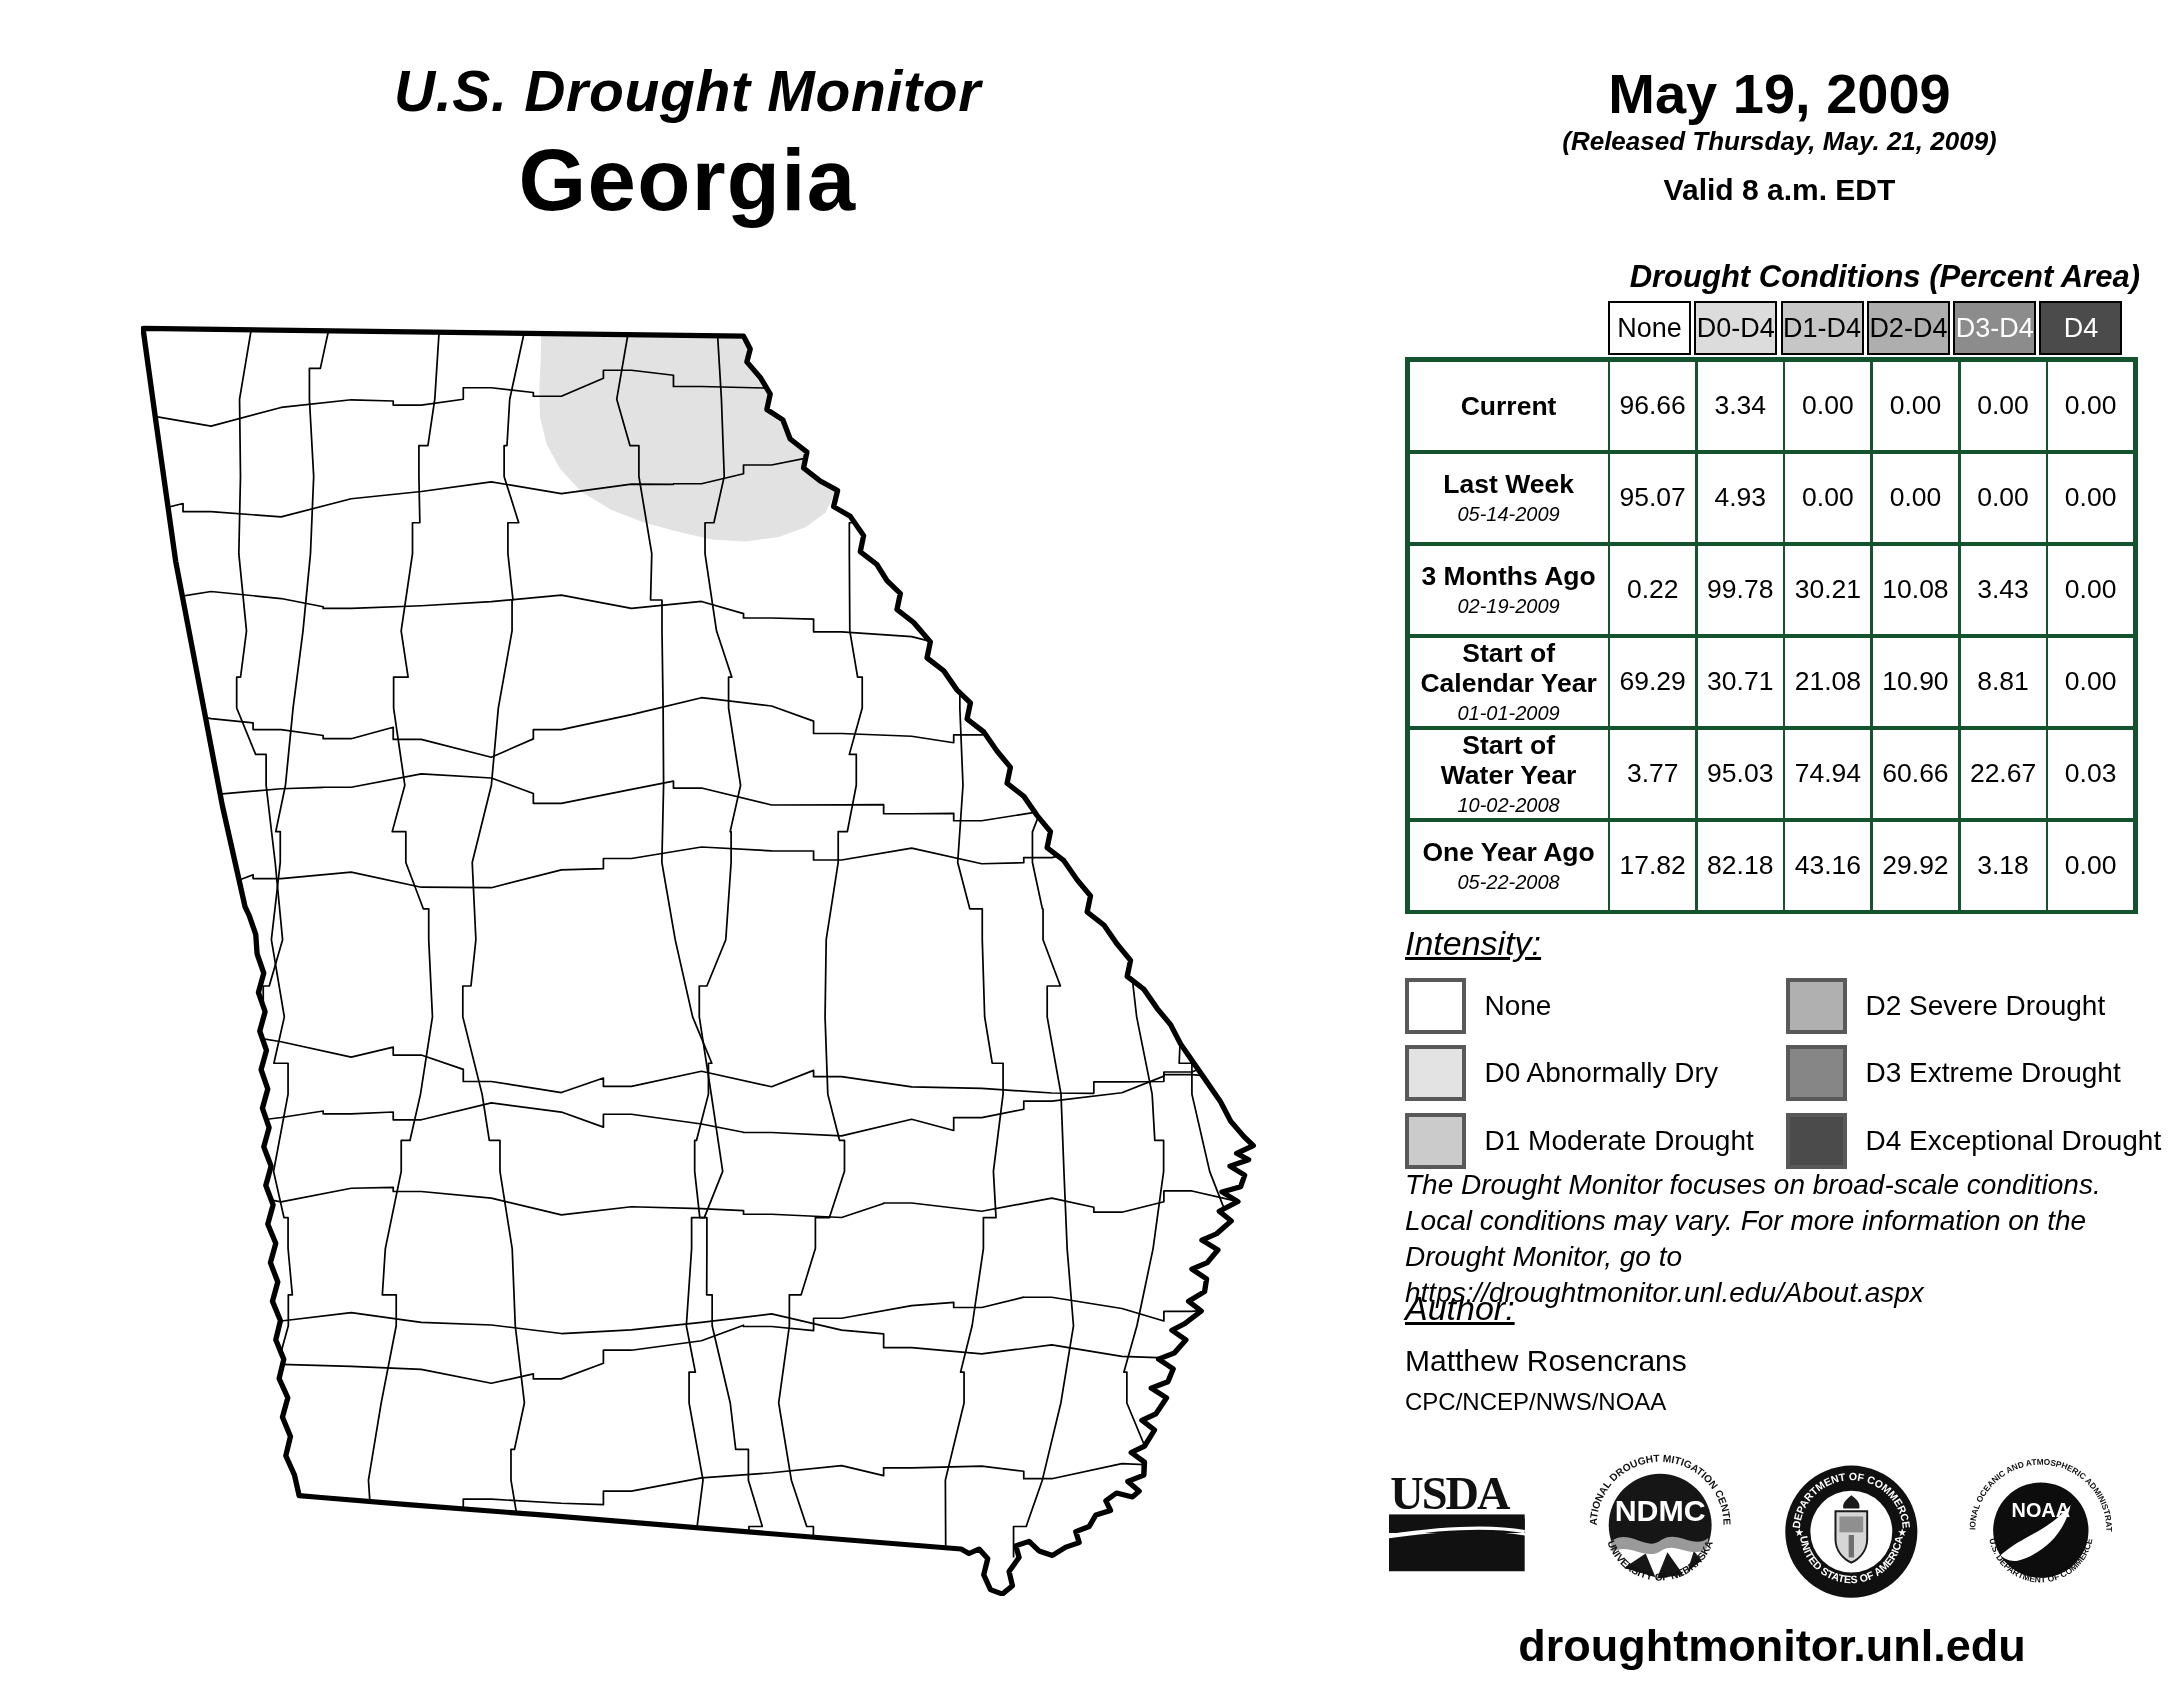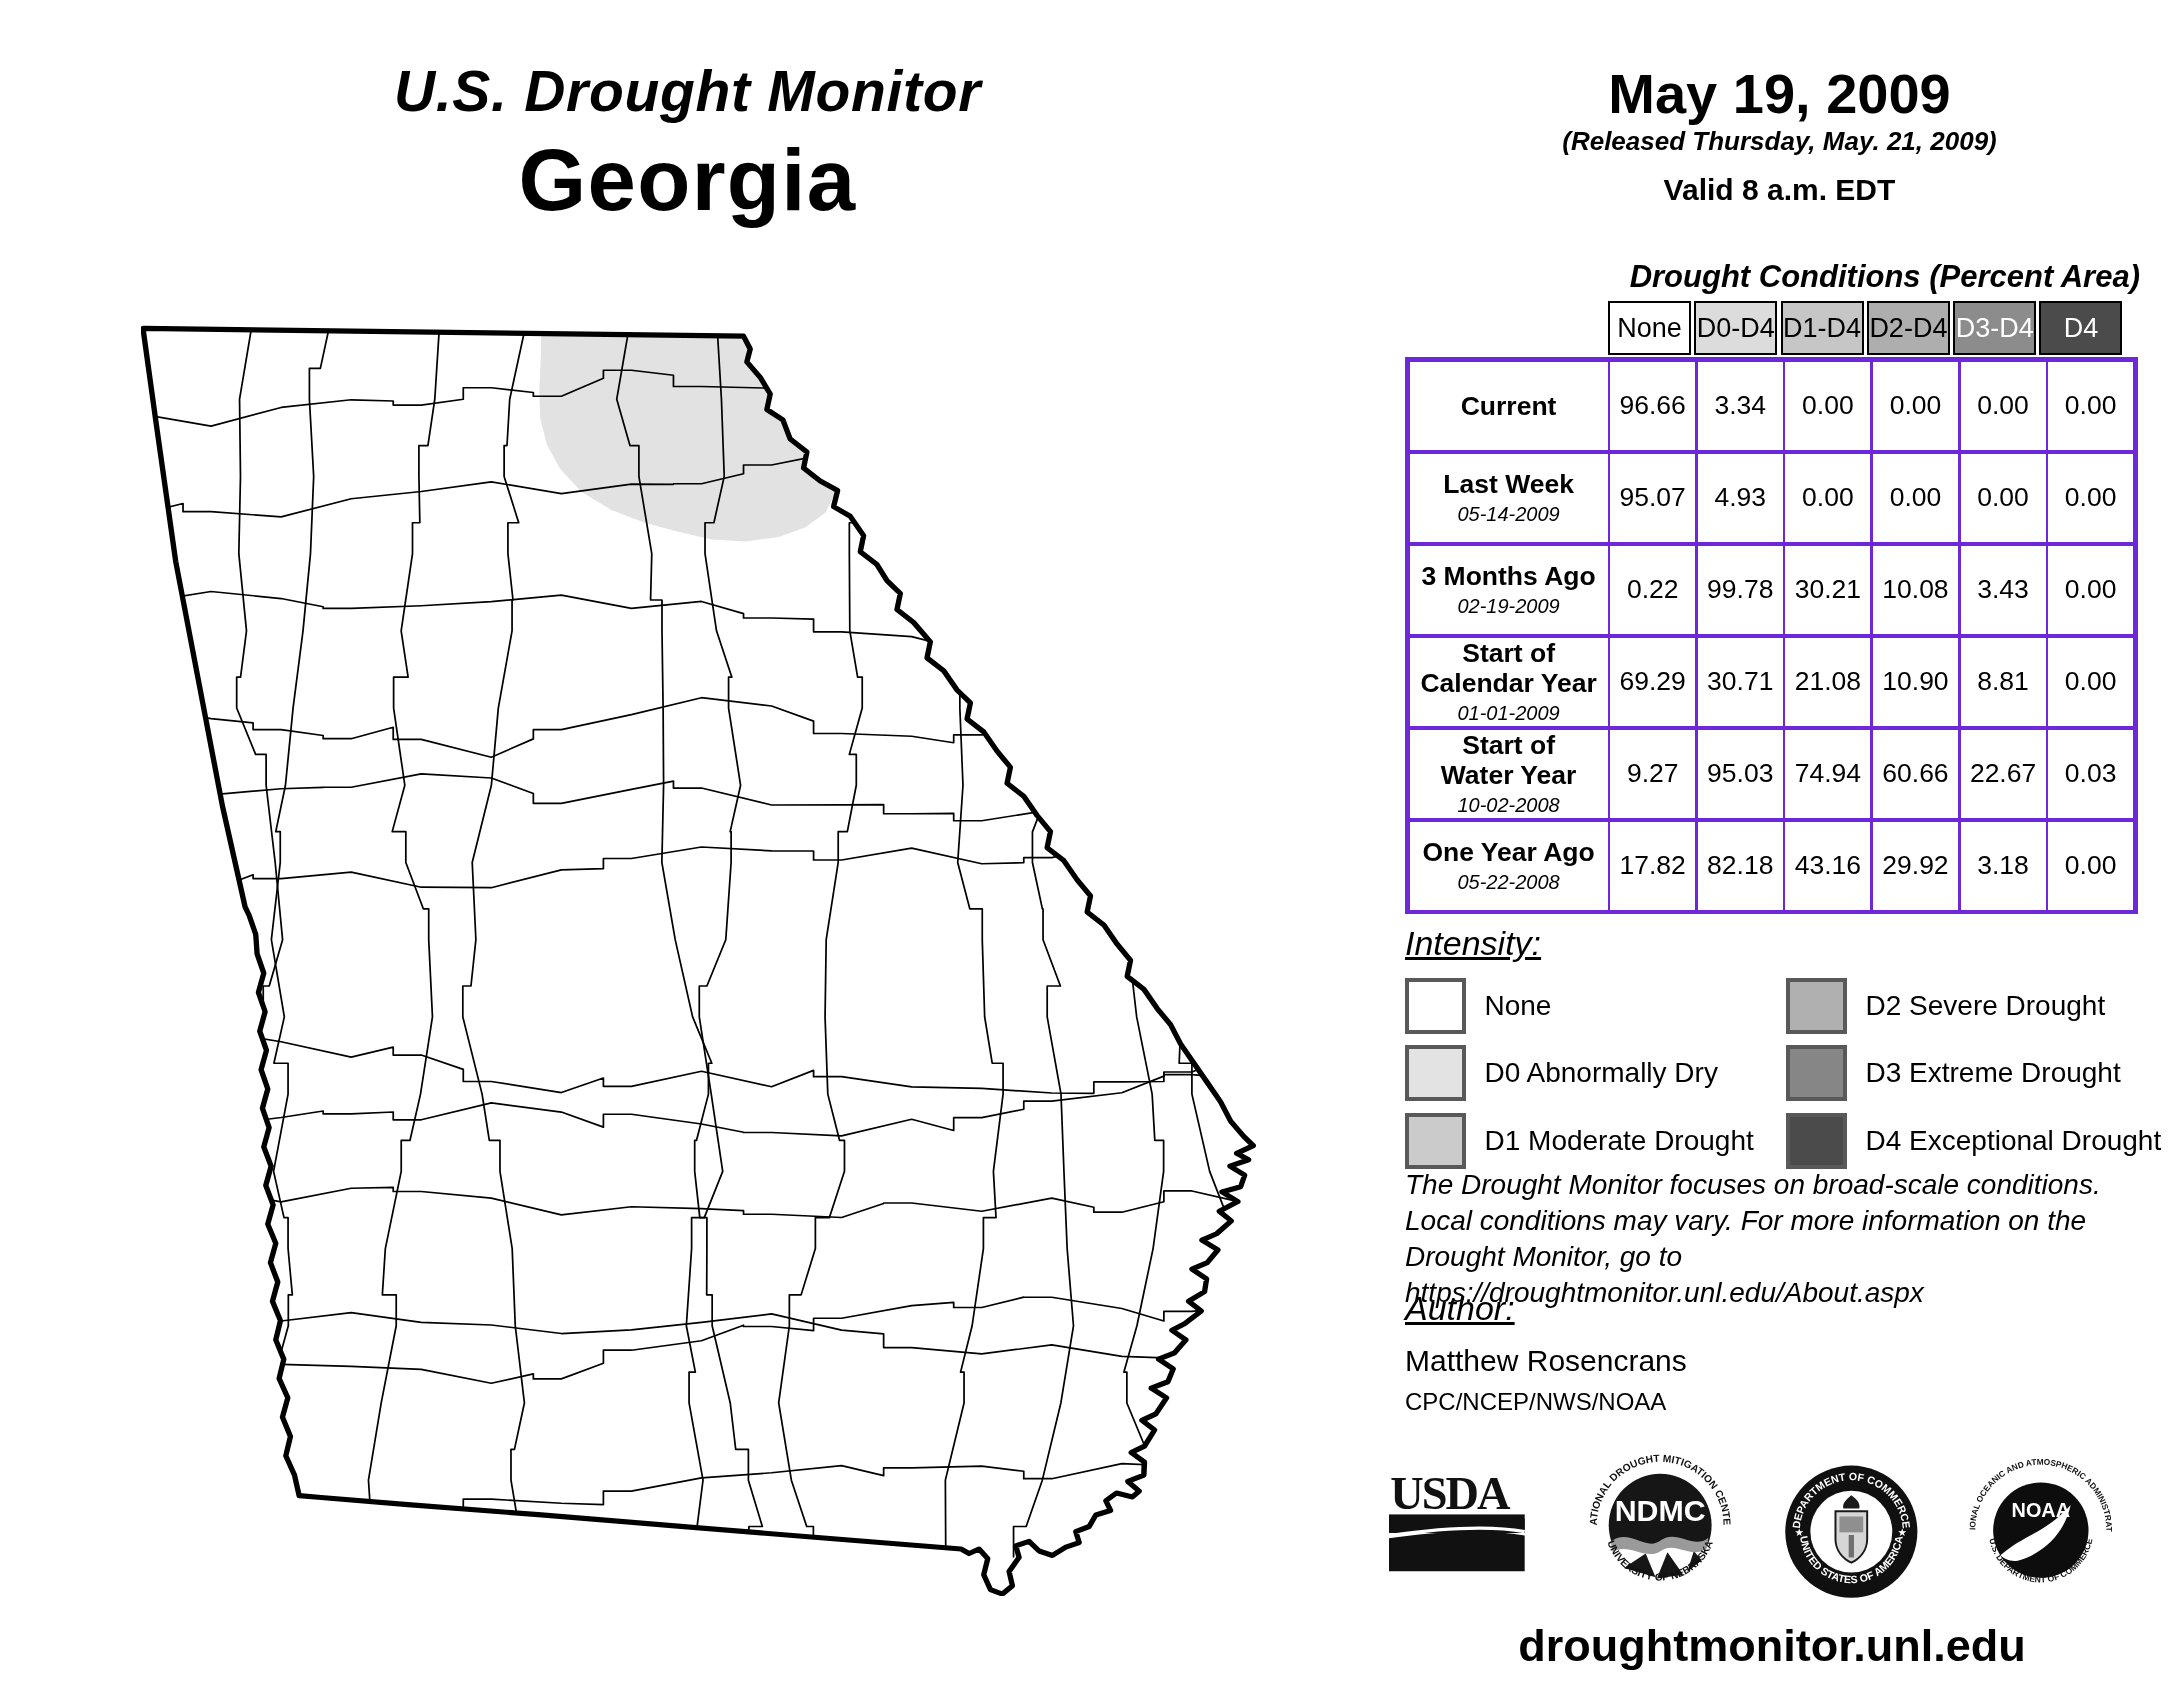--- a/index.html
+++ b/index.html
@@ -14,21 +14,21 @@
   #date-block{left:1409px;top:61px;width:741px;text-align:center;}
   #map-date{font-size:56px;font-weight:bold;}
   #released{font-size:26px;font-weight:bold;font-style:italic;}
   #valid{font-size:30px;font-weight:bold;margin-top:16px;}
   
   #table-title{left:1611px;top:259px;width:529px;text-align:right;
     font-size:31px;font-style:italic;font-weight:bold;}
   #tbl-header{left:1608px;top:301px;display:flex;gap:3.3px;}
   .hcell{width:79px;height:50px;border:2.6px solid #000;display:flex;
     align-items:center;justify-content:center;font-size:27px;}
-  #tbl-grid{left:1405px;top:357px;background:#6d28d9;padding:4.6px;
+  #tbl-grid{left:1405px;top:357px;background:#14532d;padding:4.6px;
     display:grid;grid-template-columns:198px repeat(6,85px);
     grid-auto-rows:88px;column-gap:2.6px;row-gap:4px;}
   .lcell{background:#fff;display:flex;flex-direction:column;align-items:center;
     justify-content:center;text-align:center;}
   .rowlabel{font-size:26.5px;font-weight:bold;line-height:30px;white-space:pre-line;}
   .rowdate{font-size:20px;font-style:italic;margin-top:4px;}
   .vcell{background:#fff;display:flex;align-items:center;justify-content:center;
     font-size:26.5px;}
   
   #intensity-title{left:1405px;top:924px;font-size:34px;font-style:italic;
@@ -155,21 +155,21 @@
     <div class="vcell">21.08</div>
     <div class="vcell">10.90</div>
     <div class="vcell">8.81</div>
     <div class="vcell">0.00</div>
 
     <div class="lcell">
       <span class="rowlabel">Start of
 Water Year</span>
       <span class="rowdate">10-02-2008</span>
     </div>
-    <div class="vcell">9.27</div>
+    <div class="vcell">3.77</div>
     <div class="vcell">95.03</div>
     <div class="vcell">74.94</div>
     <div class="vcell">60.66</div>
     <div class="vcell">22.67</div>
     <div class="vcell">0.03</div>
 
     <div class="lcell">
       <span class="rowlabel">One Year Ago</span>
       <span class="rowdate">05-22-2008</span>
     </div>

